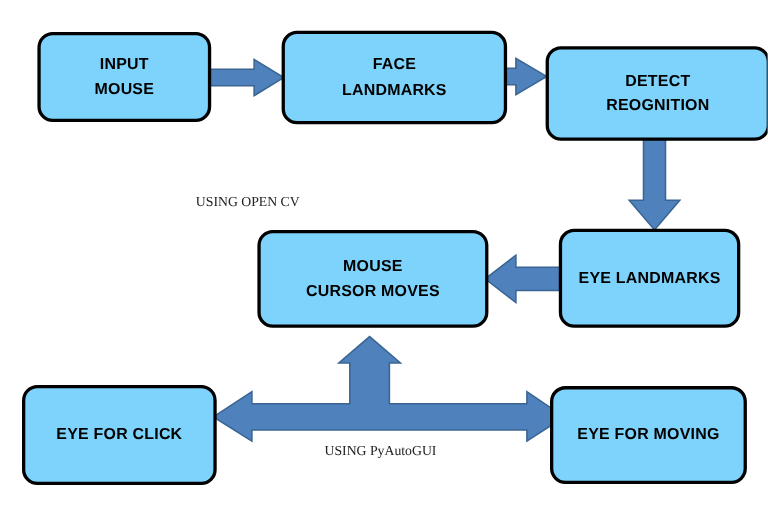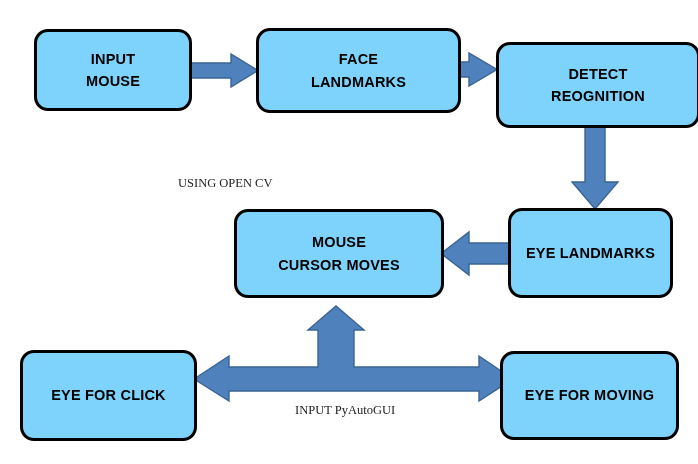--- a/index.html
+++ b/index.html
@@ -137,15 +137,15 @@
     <span class="line">EYE FOR CLICK</span>
   </div>
 
   <div class="node" style="left:500px; top:351px; width:179px; height:89px;">
     <span class="line">EYE FOR MOVING</span>
   </div>
 
   <div class="note" style="left:178px; top:133px;margin-top:43px;">USING OPEN CV</div>
 
 
-  <div class="note" style="left:295px; top:403px;">INPUT PyAutoGUI</div>
+  <div class="note" style="left:295px; top:403px;">USING PyAutoGUI</div>
 
 </div>
 
 </body></html>

